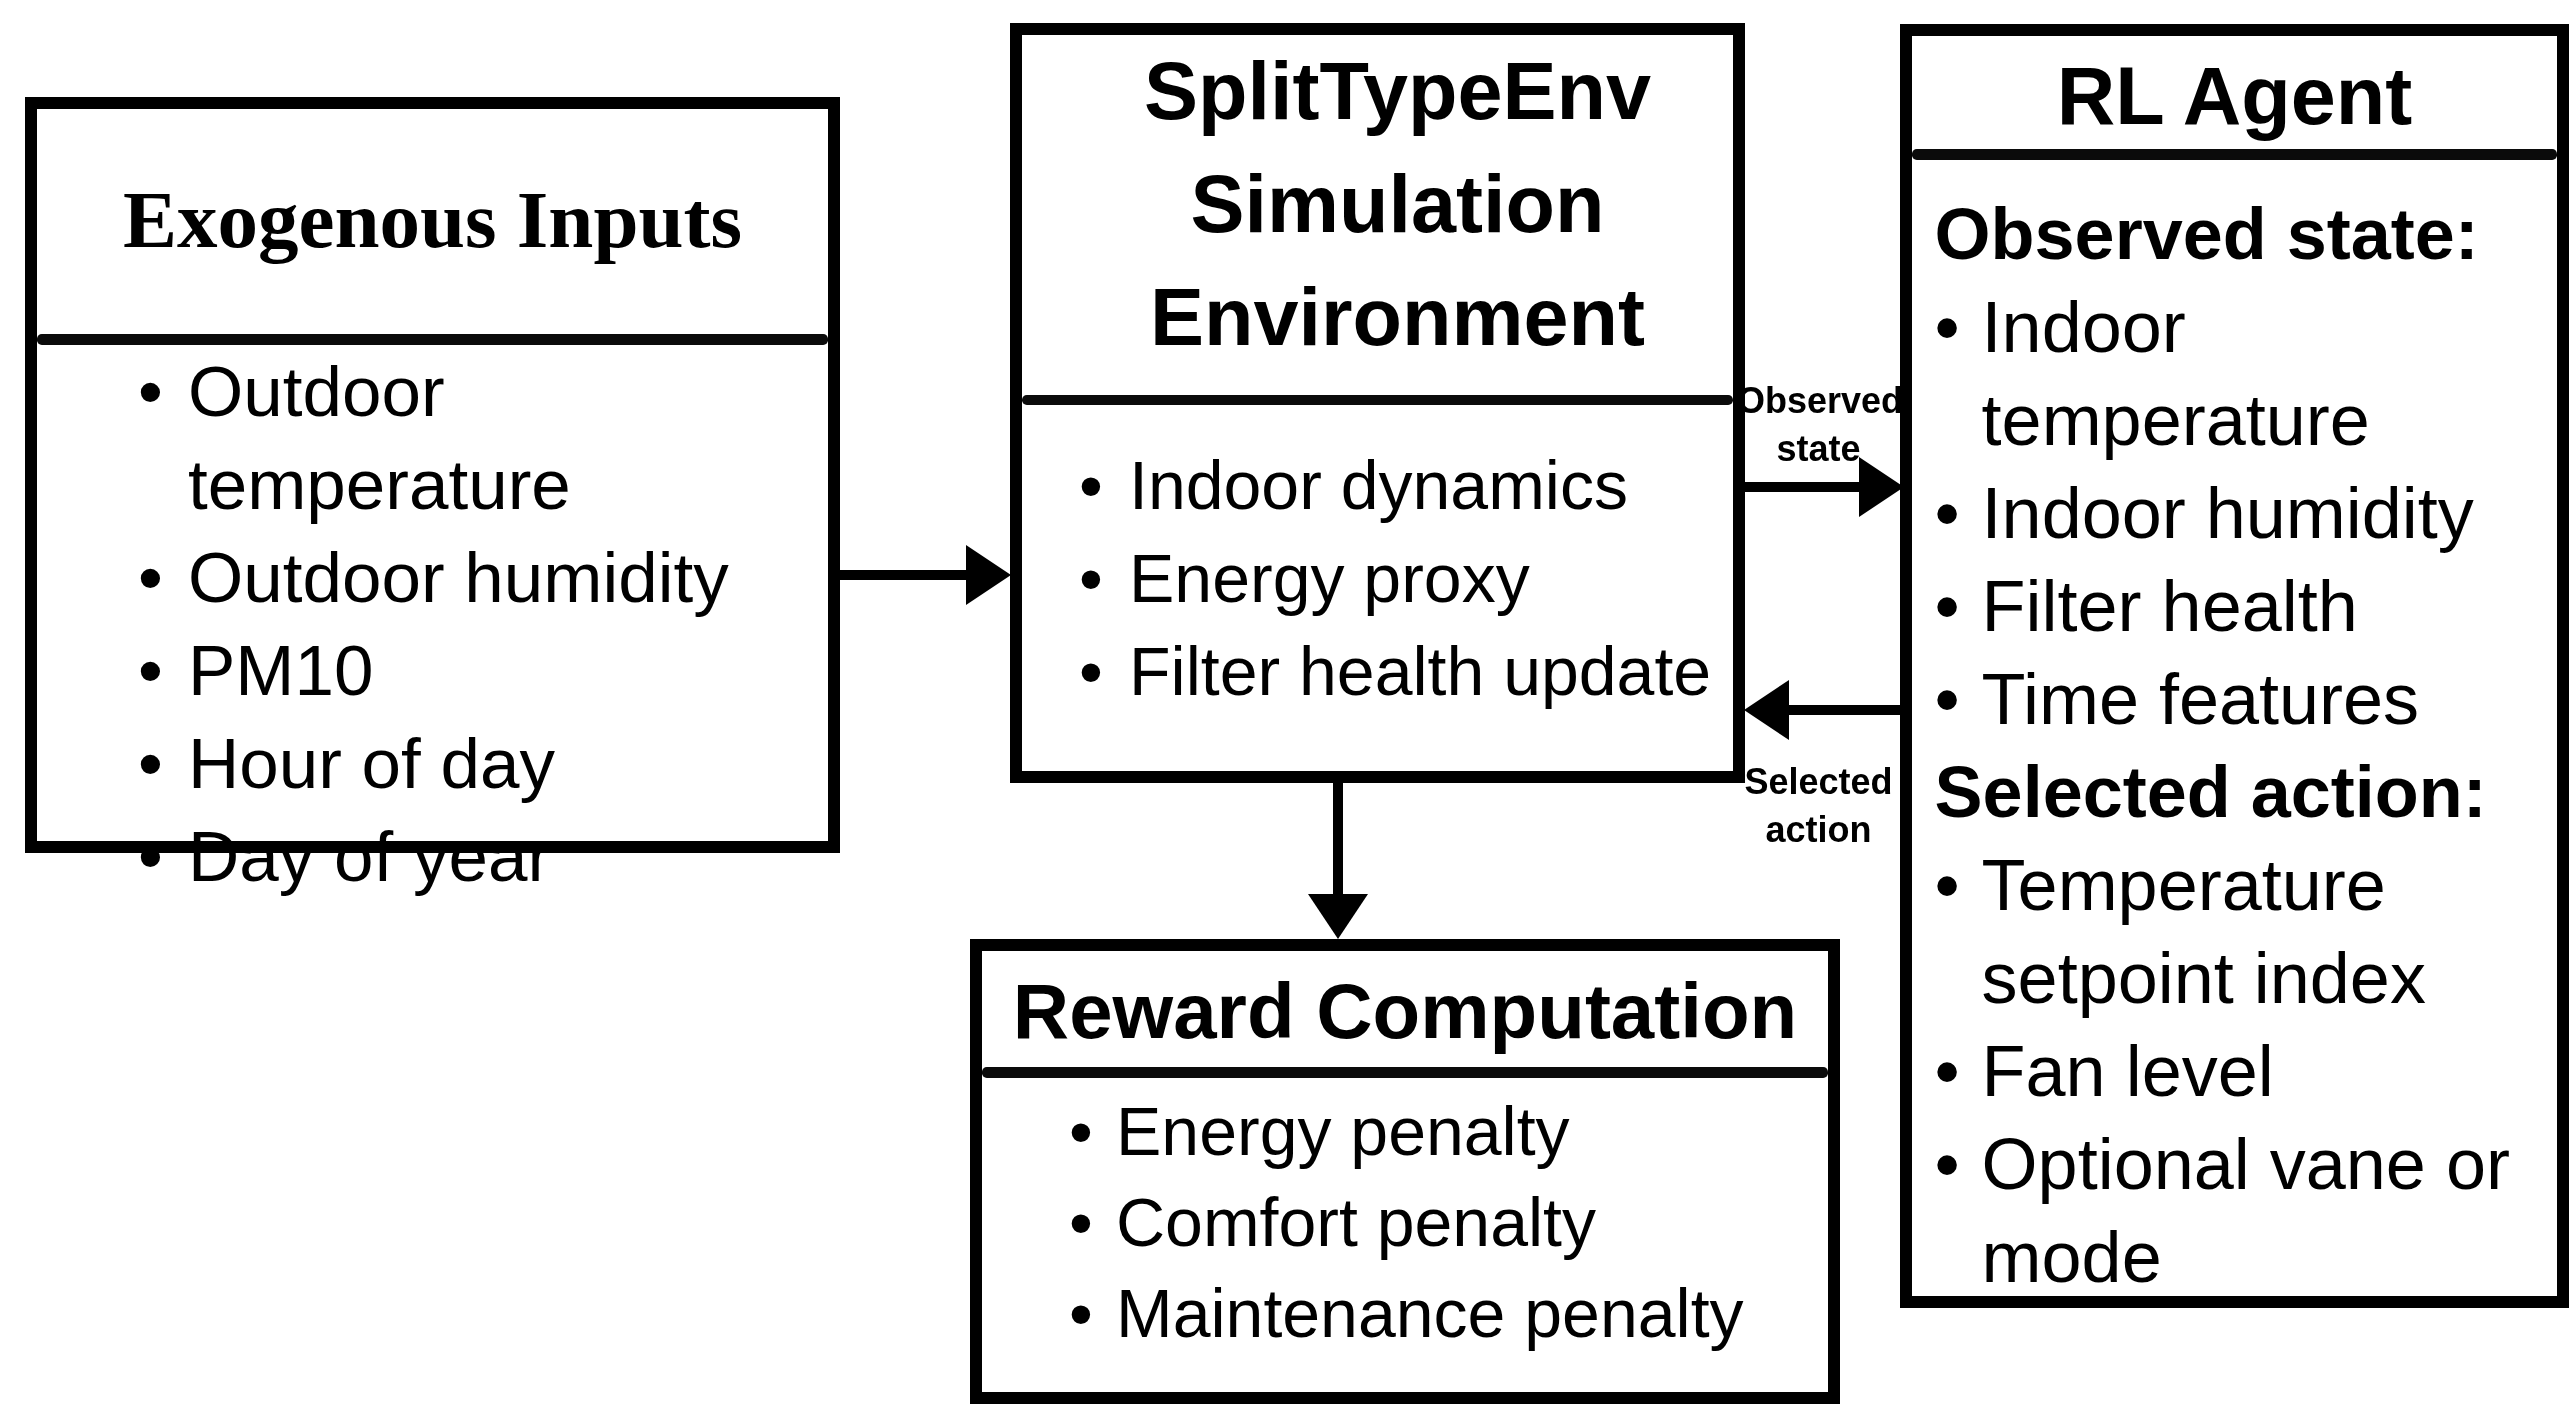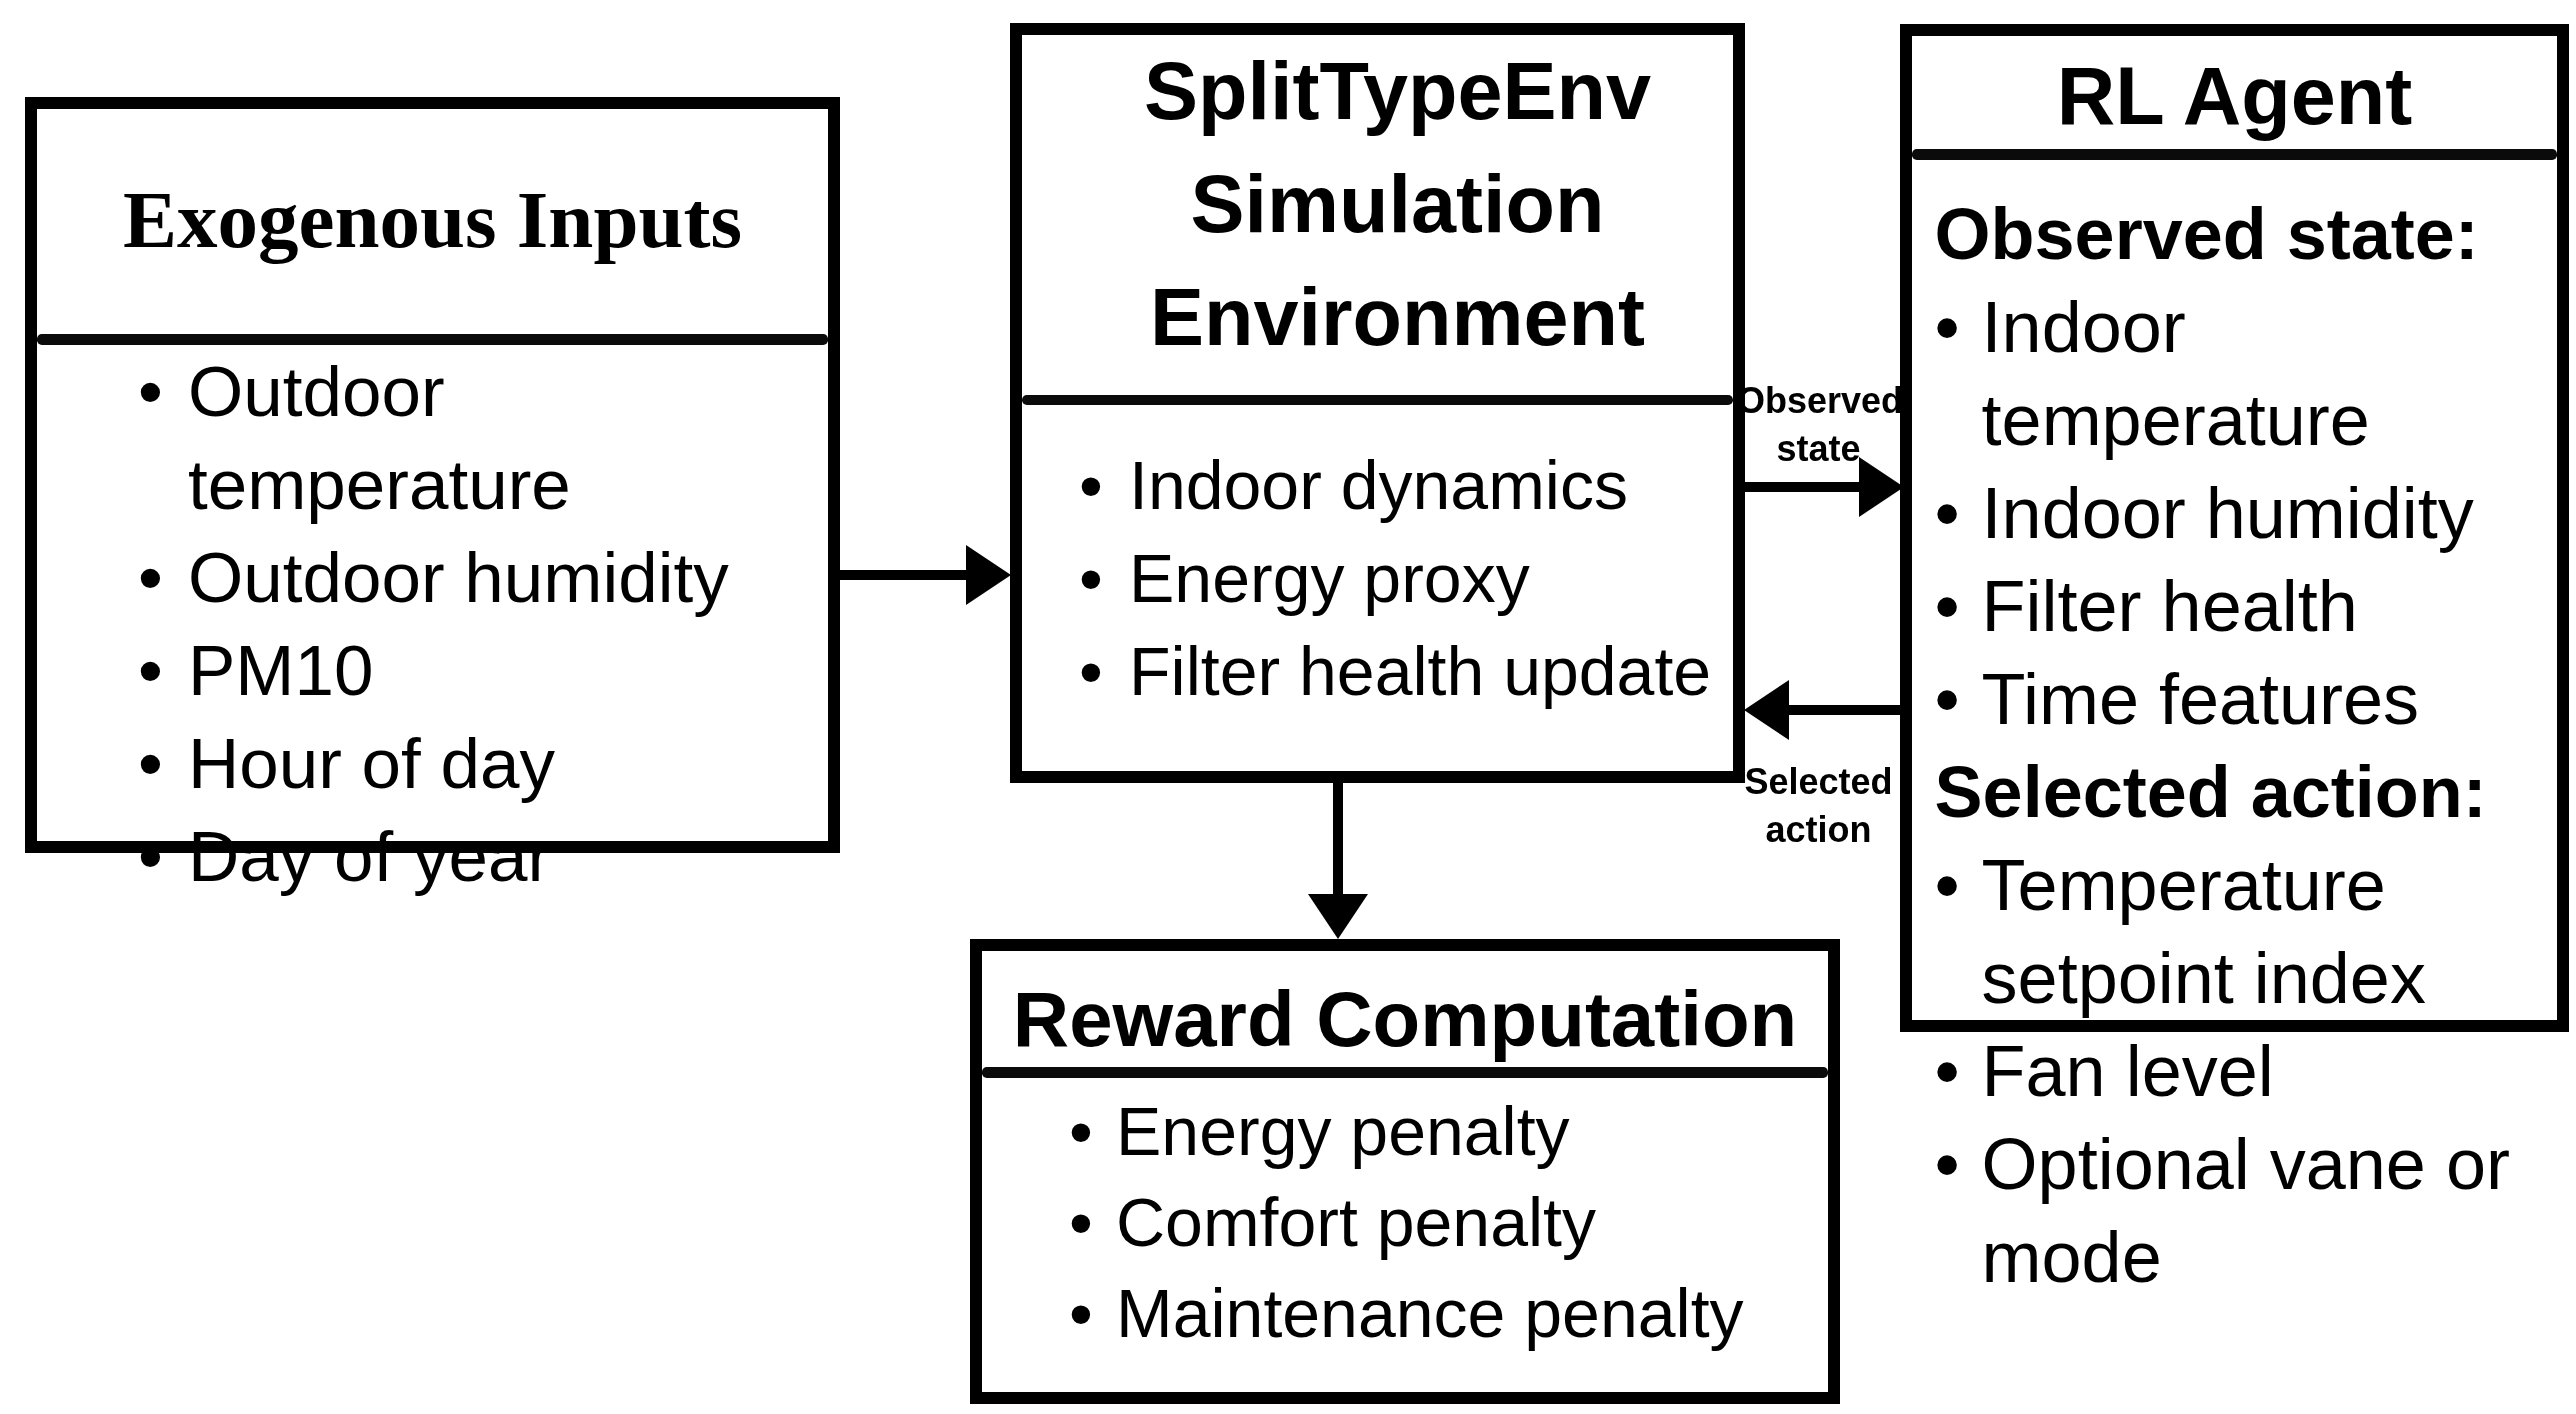--- a/index.html
+++ b/index.html
@@ -34,29 +34,29 @@
   #box-exo .dot{ width:50px; }
 
   
   #box-env{ left:1010px; top:22.6px; width:735px; height:760px; }
   #box-env .box-title{ top:0px; font-size:81px; line-height:113px;padding-left:40px; }
   #box-env .divider{ top:360px; }
   #box-env .list{ left:57px; right:12px; top:404px; font-size:68px; line-height:93px; }
   #box-env .dot{ width:50px; }
 
   
-  #box-agent{ left:1900px; top:24px; width:669px; height:1008px; }
+  #box-agent{ left:1900px; top:24px; width:669px; height:1284px; }
   #box-agent .box-title{ top:20px; font-size:81px; line-height:81px; }
   #box-agent .divider{ top:113px; }
   #box-agent .list{ left:22.6px; right:23px; top:152px; font-size:72px; line-height:93px; }
   #box-agent .dot{ width:47px; }
 
   
   #box-reward{ left:970px; top:939px; width:870px; height:465px; }
-  #box-reward .box-title{ top:29px; font-size:78px; line-height:78px; }
+  #box-reward .box-title{ top:21px; font-size:78px; line-height:78px; }
   #box-reward .divider{ top:116px; }
   #box-reward .list{ left:87px; right:12px; top:135px; font-size:68px; line-height:91px; }
   #box-reward .dot{ width:47px; }
 
   
   .shaft-h{ position:absolute; height:9.7px; background:#000; }
   .shaft-v{ position:absolute; width:9.7px;  background:#000; }
   .head-right{ position:absolute; width:0; height:0;
     border-top:30px solid transparent; border-bottom:30px solid transparent;
     border-left:45px solid #000; }

